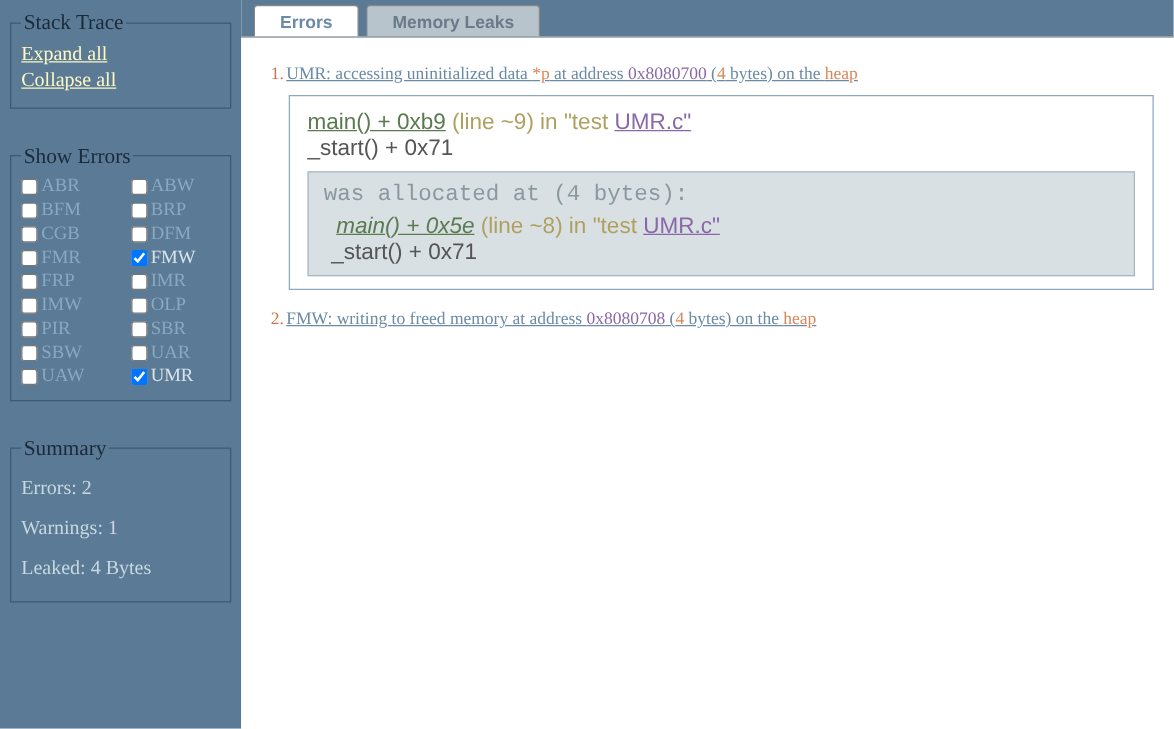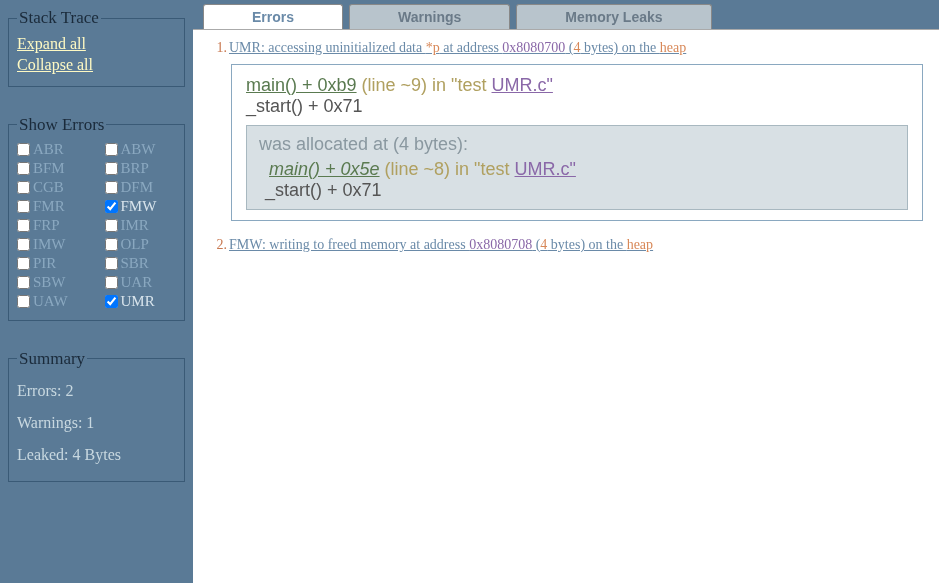--- a/index.html
+++ b/index.html
@@ -15,40 +15,40 @@
 
 .err-grid { display: grid; grid-template-columns: 1fr 1fr; gap: 2px 16px; }
 .err-item { display: flex; align-items: center; gap: 3px; }
 .err-item input { width: 13px; height: 13px; }
 .err-item label { color: #8aa8c0; font-size: 15px; cursor: pointer; }
 .err-item label.on { color: #d8e4ec; }
 
 .summary-line { color: #c8d8e0; font-size: 16px; line-height: 2; }
 
 .tabs { display: flex; background: #5a7a96; padding-top: 4px; padding-left: 10px; gap: 6px; border-bottom: 1px solid #aaa; }
-.tab { padding: 4px 48px; background: #b8c4cc; border: 1px solid #888; border-bottom: none; border-radius: 3px 3px 0 0; color: #6a7a88; font-family: Arial, sans-serif; font-size: 14px; font-weight: bold; cursor: pointer; }
+.tab { padding: 4px 20px; background: #b8c4cc; border: 1px solid #888; border-bottom: none; border-radius: 3px 3px 0 0; color: #6a7a88; font-family: Arial, sans-serif; font-size: 14px; font-weight: bold; cursor: pointer; }
 .tab.active { background: #fff; color: #6a8aa8; }
 
-.content { padding: 10px 16px; }
+.content { padding: 22px 16px; }
 .error-entry { margin-bottom: 16px; }
 .err-num { color: #c87850; display: inline-block; width: 18px; text-align: right; margin-right: 2px; }
 .err-head { color: #6a8aa8; text-decoration: underline; cursor: pointer; }
 .ptr { color: #d88858; }
 .addr { color: #8a68a8; }
 .bytes { color: #d88858; }
 .heap { color: #d88858; }
 
 .trace-box { border: 1px solid #8aa8c0; margin: 8px 0 8px 22px; padding: 10px 14px; font-family: Arial, sans-serif; font-size: 18px; }
 .frame-link { color: #5a7a50; text-decoration: underline; cursor: pointer; }
 .frame-meta { color: #b0a060; }
 .frame-file { color: #8a68a8; text-decoration: underline; cursor: pointer; }
 .frame-plain { color: #555; }
 
 .alloc-box { background: #d8e0e4; border: 1px solid #a8b8c0; margin-top: 8px; padding: 8px 12px; }
-.alloc-head { color: #8a98a0; margin-bottom: 4px; }
+.alloc-head { color: #8a98a0; margin-bottom: 4px; font-family: Liberation Mono, monospace; }
 .alloc-box .frame-link { margin-left: 10px; font-style: italic; }
 .alloc-box .frame-plain { margin-left: 6px; }
 </style>
 </head>
 <body>
 
 <div class="layout">
   <div class="sidebar">
 
     <fieldset>
@@ -141,21 +141,20 @@
       <div class="summary-line">Errors: 2</div>
       <div class="summary-line">Warnings: 1</div>
       <div class="summary-line">Leaked: 4 Bytes</div>
     </fieldset>
 
   </div>
 
   <div class="main">
     <div class="tabs">
       <div class="tab active">Errors</div>
-      <div class="tab">Warnings</div>
       <div class="tab">Memory Leaks</div>
     </div>
     <div class="content" id="content">
         <div class="error-entry">
           <div><span class="err-num">1.</span><span class="err-head">UMR: accessing uninitialized data <span class="ptr">*p</span> at address <span class="addr">0x8080700</span> (<span class="bytes">4</span> bytes) on the <span class="heap">heap</span></span></div>
           <div class="trace-box">
             <div><span class="frame-link">main() + 0xb9</span><span class="frame-meta"> (line ~9) in "test  </span><span class="frame-file">UMR.c"</span></div>
             <div class="frame-plain">_start() + 0x71</div>
             <div class="alloc-box">
               <div class="alloc-head">was allocated at (4 bytes):</div>

